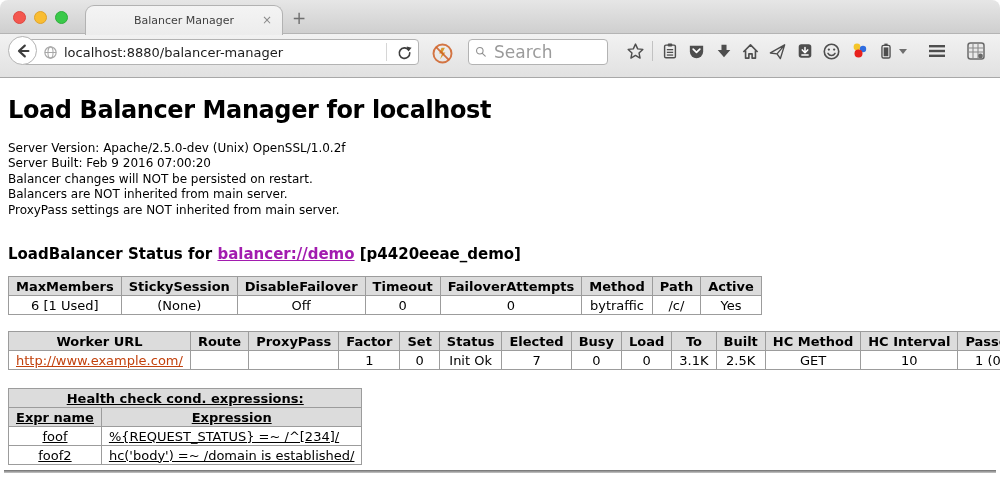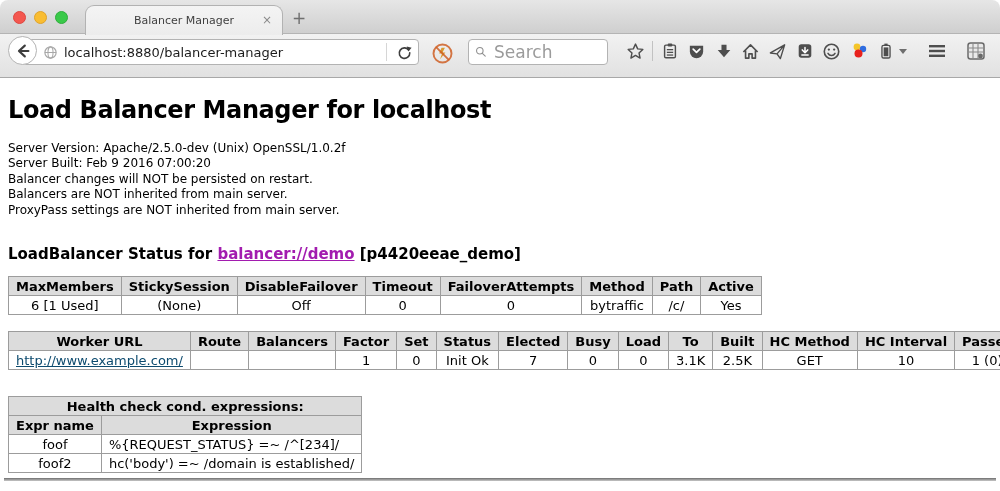--- a/index.html
+++ b/index.html
@@ -49,23 +49,23 @@
   h1.pagetitle { font-size:24px; font-weight:bold; letter-spacing:-0.4px; margin:18px 0 17px 0; }
   .info-line { font-size:12px; line-height:15.4px; }
   .status-heading { font-size:15px; font-weight:bold; margin:27px 0 0 0; }
   .status-heading a { color:#a21caf; text-decoration:underline; }
   table { border-collapse:collapse; font-size:13px; }
   th, td { border:1px solid #9c9c9c; padding:1px 7px; height:19px; text-align:center; white-space:nowrap; }
   th { background:#dcdcdc; font-weight:bold; }
   table { border:1px solid #6f6f6f; }
   .t-balancer { margin-top:13px; }
   .t-workers { margin-top:16px; }
-  .t-health { margin-top:26px; }
+  .t-health { margin-top:18px;text-decoration:underline; }
   td.cell-left { text-align:left; }
-  td a { color:#0c4a6e; }
+  td a { color:#c2410c; }
   .page hr { border:0; height:3px; background:linear-gradient(#6e6e6e,#c7c7c7); margin:5px 0 0 -4px; width:992px; }
 
   svg { display:block; }
 </style>
 </head>
 <body>
 
 <div class="window">
 
   <div class="tabstrip">
@@ -243,21 +243,21 @@
         <td>Yes</td>
       </tr>
     </tbody>
       </table>
 
     <table class="t-workers">
       <tbody>
           <tr>
         <th>Worker URL</th>
         <th>Route</th>
-        <th>Balancers</th>
+        <th>ProxyPass</th>
         <th>Factor</th>
         <th>Set</th>
         <th>Status</th>
         <th>Elected</th>
         <th>Busy</th>
         <th>Load</th>
         <th>To</th>
         <th>Built</th>
         <th>HC Method</th>
         <th>HC Interval</th>

